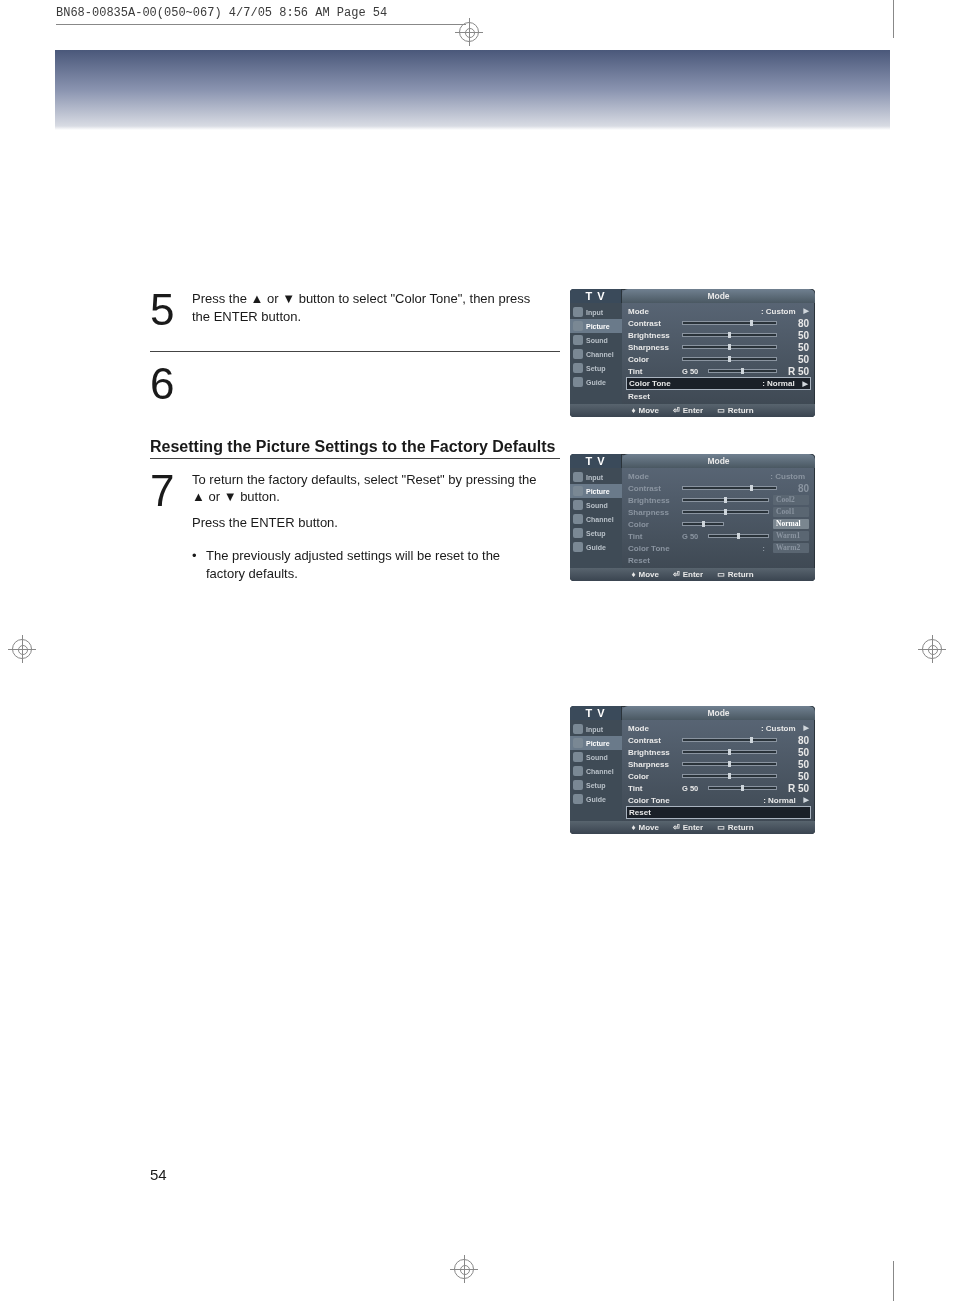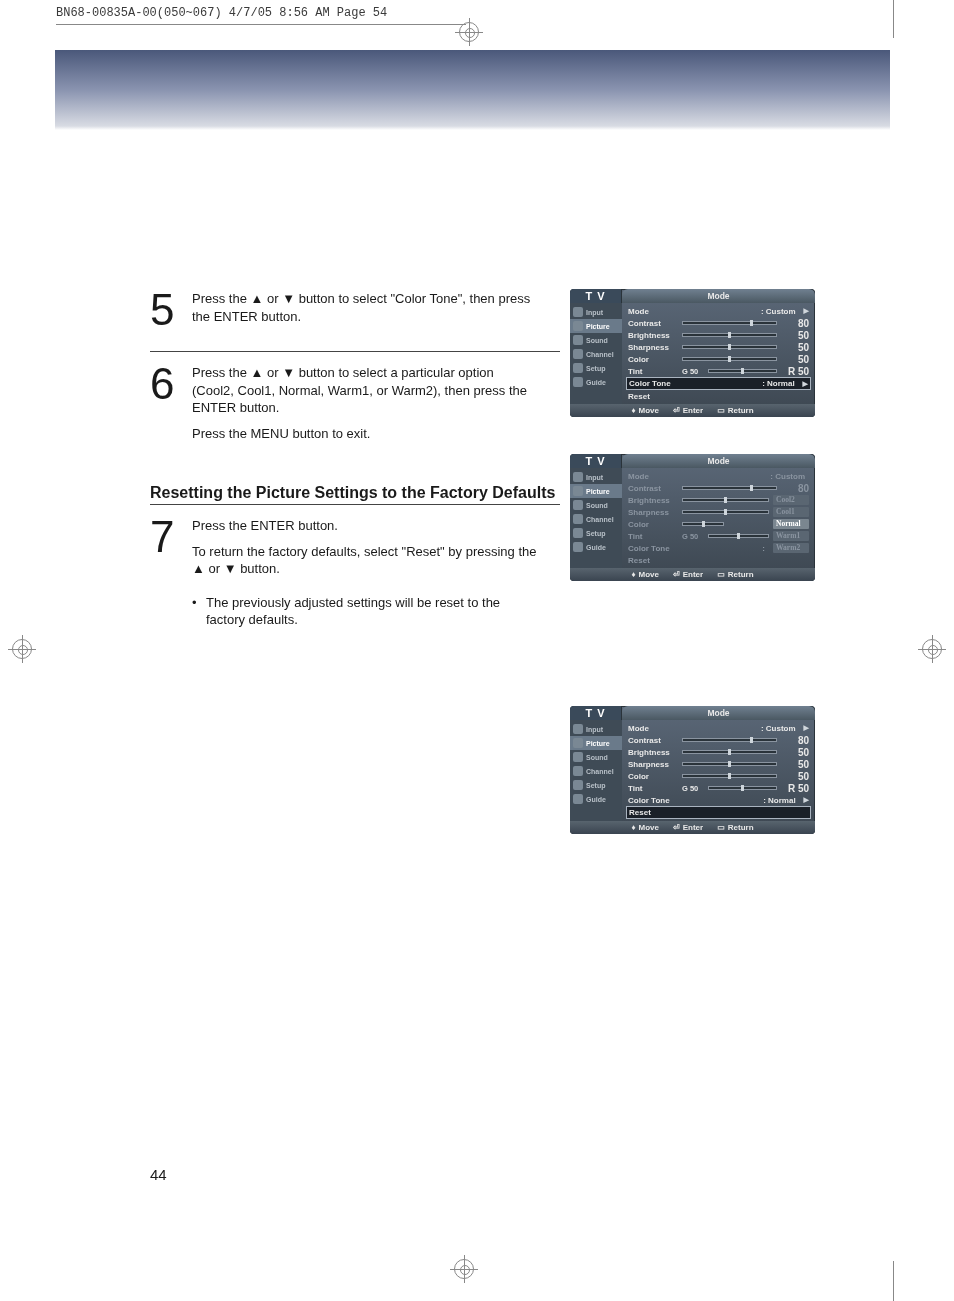--- a/index.html
+++ b/index.html
@@ -248,34 +248,30 @@
     <div class="step-num">5</div>
     <div class="step-text">
       <p>Press the ▲ or ▼ button to select "Color Tone", then press the ENTER button.</p>
     </div>
   </div>
 
   <hr class="hr">
 
   <div class="step-row">
     <div class="step-num">6</div>
-    <div class="step-text">
-      <p>Press the ▲ or ▼ button to select a particular option (Cool2, Cool1, Normal, Warm1, or Warm2), then press the ENTER button.</p>
-      <p>Press the MENU button to exit.</p>
-    </div>
   </div>
 
   <div class="section-head">Resetting the Picture Settings to the Factory Defaults</div>
   <hr class="hr" style="margin-top:2px">
 
   <div class="step-row">
     <div class="step-num">7</div>
     <div class="step-text">
+      <p>To return the factory defaults, select "Reset" by pressing the ▲ or ▼ button.</p>
       <p>Press the ENTER button.</p>
-      <p>To return the factory defaults, select "Reset" by pressing the ▲ or ▼ button.</p>
       <div style="height:8px"></div>
       <div class="bullet-row">
         <span class="bul">•</span>
         <span>The previously adjusted settings will be reset to the factory defaults.</span>
       </div>
     </div>
   </div>
 
 </div>
 
@@ -541,21 +537,21 @@
         <span class="fic">⏎</span>
         <span>Enter</span>
       </span>
     <span>
         <span class="fic">▭</span>
         <span>Return</span>
       </span>
   </div>
 </div>
 
-<div class="page-num">44</div>
+<div class="page-num">54</div>
 
 <div class="reg-mark reg-left">
     <div class="c"></div>
   </div>
 <div class="reg-mark reg-right">
     <div class="c"></div>
   </div>
 <div class="reg-mark reg-bottom">
     <div class="c"></div>
   </div>

